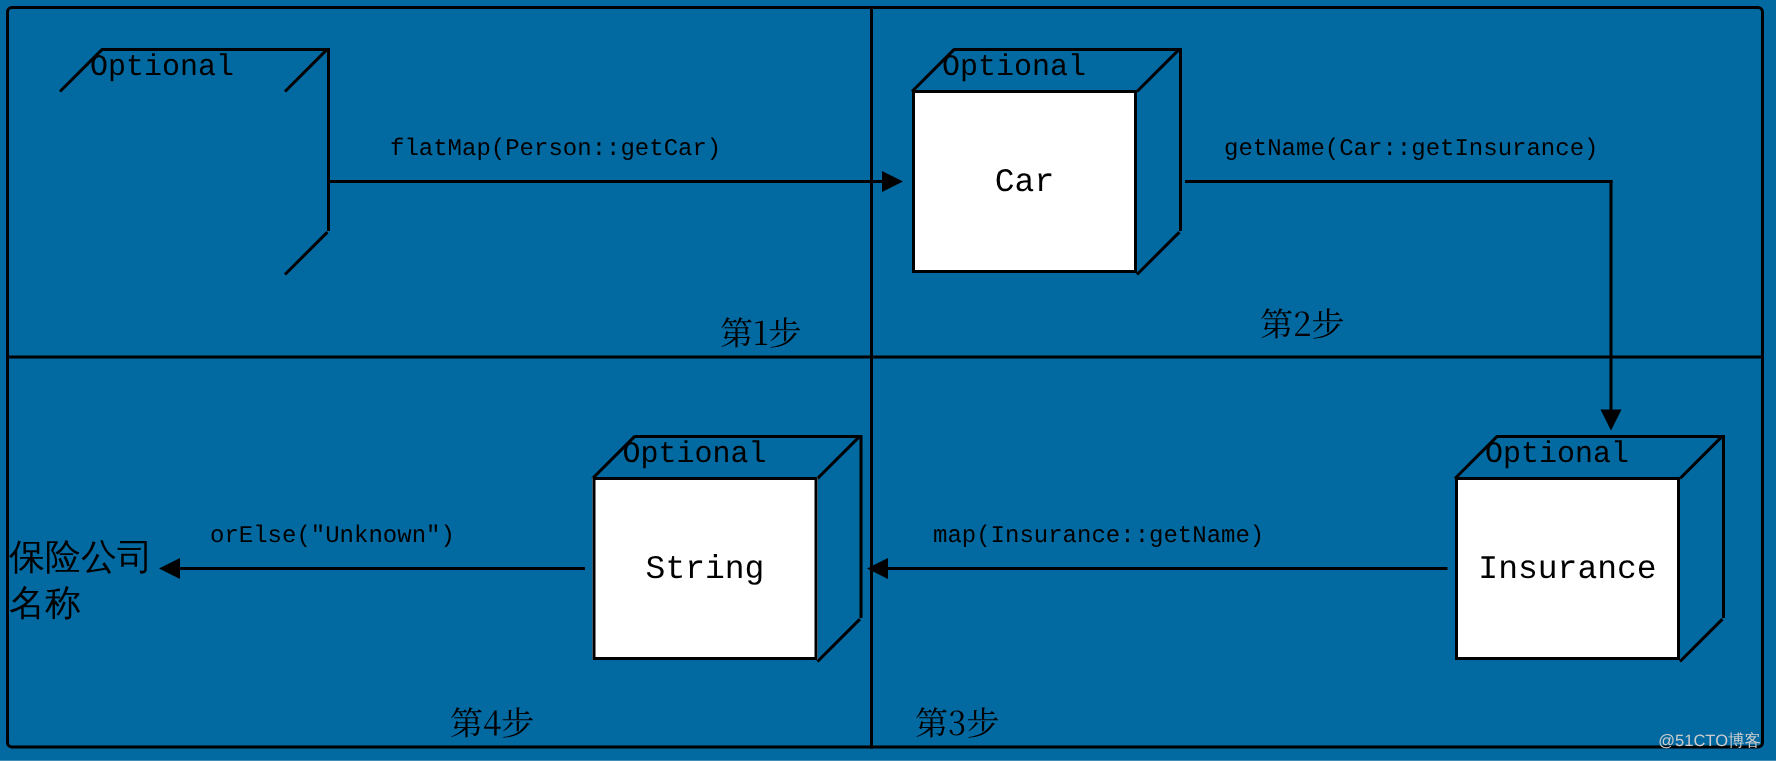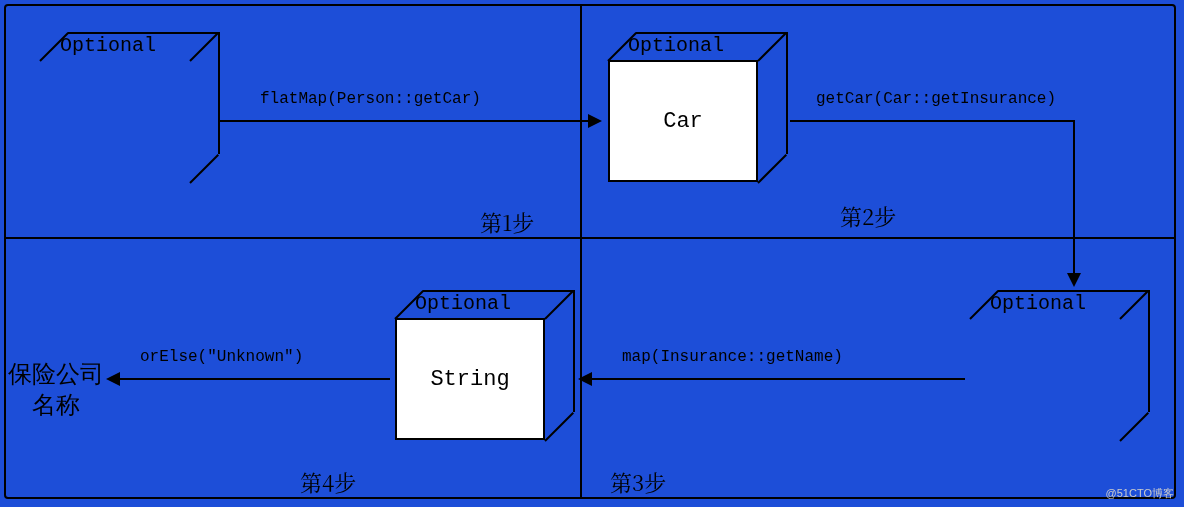--- a/index.html
+++ b/index.html
@@ -4,21 +4,21 @@
 <style>
   body {
     margin: 0;
     font-family: "Courier New", monospace;
     background: #fff;
   }
   .canvas {
     position: relative;
     width: 1184px;
     height: 507px;
-    background: #1d4ed8;
+    background: #0369a1;
   }
   .frame-border {
     position: absolute;
     left: 4px;
     top: 4px;
     right: 8px;
     bottom: 8px;
     border: 2px solid #000;
     border-radius: 4px;
   }
@@ -125,22 +125,22 @@
     white-space: nowrap;
   }
   .step-label {
     position: absolute;
     font-size: 22px;
     font-family: "SimSun","Noto Serif CJK SC",serif;
   }
   .final-label {
     position: absolute;
     font-size: 24px;
-    font-family: Liberation Sans, sans-serif;
-    text-align: center;
+    font-family: Liberation Mono, monospace;
+    text-align: left;
     line-height: 1.3;
   }
   .watermark {
     position: absolute;
     right: 10px; bottom: 6px;
     font-size: 11px;
     color: #ccc;
     font-family: sans-serif;
   }
 </style>
@@ -171,38 +171,39 @@
     <div class="front">Car</div>
   </div>
 
   <div class="cube" style="left:970px; top:290px;">
     <div class="top-edge"></div>
     <div class="right-edge"></div>
     <div class="diag tl"></div>
       <div class="diag tr"></div>
       <div class="diag br"></div>
     <div class="top-label">Optional</div>
+    <div class="front">Insurance</div>
   </div>
 
   <div class="cube" style="left:395px; top:290px;">
     <div class="top-edge"></div>
     <div class="right-edge"></div>
     <div class="diag tl"></div>
       <div class="diag tr"></div>
       <div class="diag br"></div>
     <div class="top-label">Optional</div>
     <div class="front">String</div>
   </div>
 
   <div class="arrow-h right" style="left:220px; top:120px; width:380px;"></div>
   <div class="arrow-label" style="left:260px; top:90px;">flatMap(Person::getCar)</div>
 
   <div class="arrow-h" style="left:790px; top:120px; width:285px;"></div>
   <div class="arrow-v down" style="left:1073px; top:120px; height:165px;"></div>
-  <div class="arrow-label" style="left:816px; top:90px;">getCar(Car::getInsurance)</div>
+  <div class="arrow-label" style="left:816px; top:90px;">getName(Car::getInsurance)</div>
 
   <div class="arrow-h left" style="left:580px; top:378px; width:385px;"></div>
   <div class="arrow-label" style="left:622px; top:348px;">map(Insurance::getName)</div>
 
   <div class="arrow-h left" style="left:108px; top:378px; width:282px;"></div>
   <div class="arrow-label" style="left:140px; top:348px;">orElse("Unknown")</div>
 
   <div class="step-label" style="left:480px; top:206px;text-align:right;">第1步</div>
   <div class="step-label" style="left:840px; top:200px;">第2步</div>
   <div class="step-label" style="left:610px; top:466px;">第3步</div>

